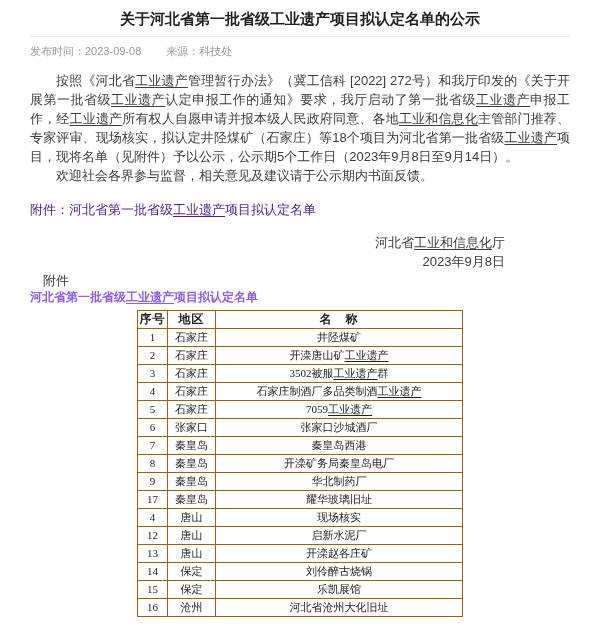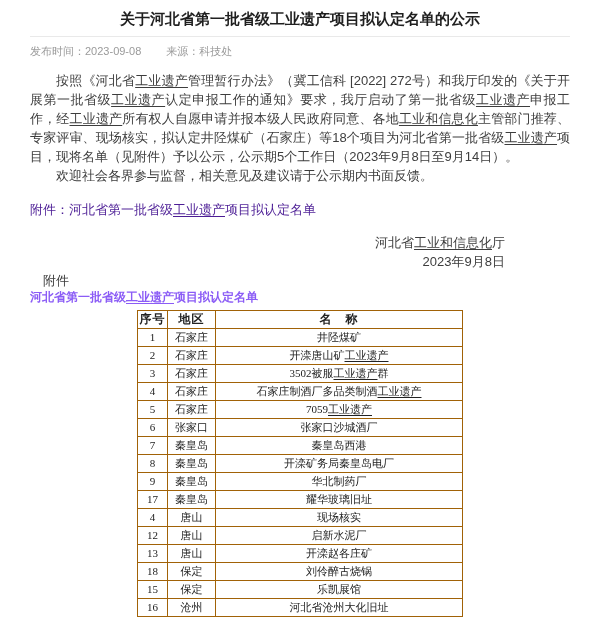--- a/index.html
+++ b/index.html
@@ -141,21 +141,21 @@
           <td>12</td>
           <td>唐山</td>
           <td><span>启新水泥厂</span></td>
         </tr>
         <tr>
           <td>13</td>
           <td>唐山</td>
           <td><span>开滦赵各庄矿</span></td>
         </tr>
         <tr>
-          <td>18</td>
+          <td>14</td>
           <td>保定</td>
           <td><span>刘伶醉古烧锅</span></td>
         </tr>
         <tr>
           <td>15</td>
           <td>保定</td>
           <td><span>乐凯展馆</span></td>
         </tr>
         <tr>
           <td>16</td>

